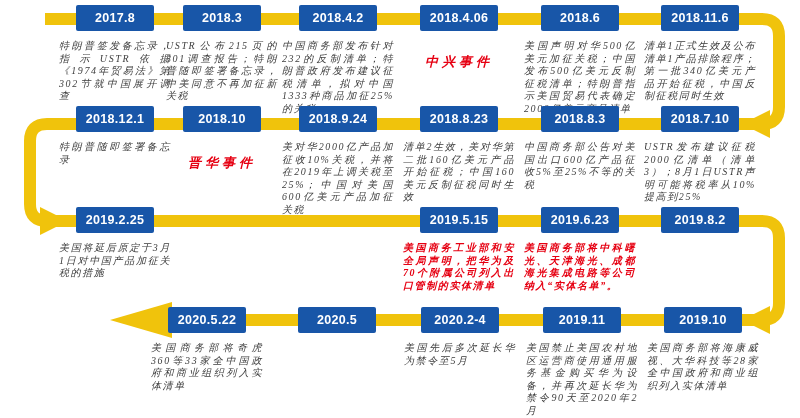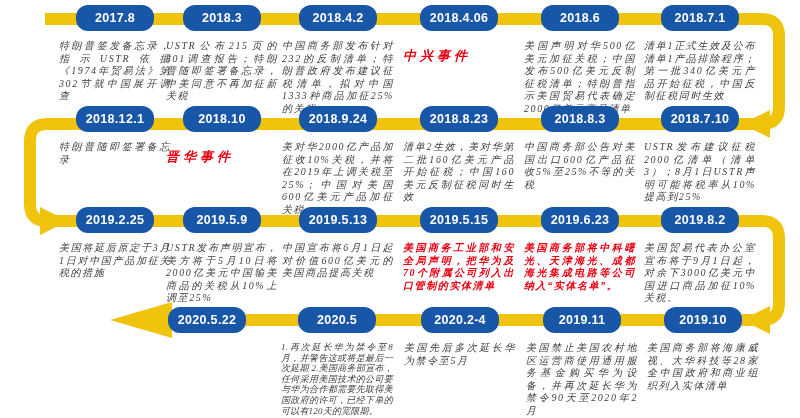--- a/index.html
+++ b/index.html
@@ -1,28 +1,28 @@
 <!DOCTYPE html>
 <html style="--box-blue: #1856a8; --arrow-yellow: #f0c30c; --event-red: #e60012; --body: #3d3d3d;"><head>
 <meta charset="utf-8">
 <style>
   html,body{margin:0;padding:0;background:#fff;}
   .stage{position:relative;width:800px;height:418px;background:#ffffff;overflow:hidden;
          font-family:"Liberation Sans",sans-serif;}
   .snake{position:absolute;left:0;top:0;z-index:0;}
   .item{position:absolute;width:112px;z-index:1;}
   .date-box{width:78px;height:26px;margin:0 auto;background:var(--box-blue,#1856a8);
-            border-radius:12px;color:#fff;font-size:12.5px;font-weight:bold;line-height:26px;
+            border-radius:2px;color:#fff;font-size:12.5px;font-weight:bold;line-height:26px;
             text-align:center;letter-spacing:.3px;}
   .desc{margin-top:9px;font-family:"Liberation Serif","DejaVu Serif",serif;font-style:italic;
         font-size:10px;line-height:12.5px;letter-spacing:1.6px;color:var(--body,#3d3d3d);
         text-align:justify;}
   .desc.red{color:var(--event-red,#e60012);font-weight:bold;}
   .desc.event{color:var(--event-red,#e60012);font-weight:bold;font-size:13px;letter-spacing:4px;
-              text-align:left;margin-top:19px;}
+              text-align:center;margin-top:25px;}
   .desc.compact{font-size:9px;line-height:10.6px;letter-spacing:.2px;}
 </style>
 </head>
 <body>
 
 <div class="stage">
 
   <svg class="snake" width="800" height="418" viewBox="0 0 800 418">
     <path d="M45 19 H762 Q779 19 779 36 V107 Q779 124 762 124 H47 Q30 124 30 141 V204 Q30 221 47 221 H762 Q779 221 779 238 V303 Q779 320 762 320 H170" style="stroke:var(--arrow-yellow,#f0c30c)" stroke-width="12" fill="none"></path>
     <polygon points="770,110 770,138 742,124" style="fill:var(--arrow-yellow,#f0c30c)"></polygon>
@@ -45,21 +45,21 @@
   </div>
   <div class="item" style="left:403px;top:5px">
     <div class="date-box">2018.4.06</div>
     <div class="desc event">中兴事件</div>
   </div>
   <div class="item" style="left:524px;top:5px">
     <div class="date-box">2018.6</div>
     <div class="desc">美国声明对华500亿美元加征关税；中国发布500亿美元反制征税清单；特朗普指示美国贸易代表确定2000亿美元商品清单</div>
   </div>
   <div class="item" style="left:644px;top:5px">
-    <div class="date-box">2018.7.1</div>
+    <div class="date-box">2018.11.6</div>
     <div class="desc">清单1正式生效及公布清单1产品排除程序；第一批340亿美元产品开始征税，中国反制征税同时生效</div>
   </div>
 
   <div class="item" style="left:59px;top:106px">
     <div class="date-box">2018.12.1</div>
     <div class="desc">特朗普随即签署备忘录</div>
   </div>
   <div class="item" style="left:166px;top:106px">
     <div class="date-box">2018.10</div>
     <div class="desc event">晋华事件</div>
@@ -78,47 +78,38 @@
   </div>
   <div class="item" style="left:644px;top:106px">
     <div class="date-box">2018.7.10</div>
     <div class="desc">USTR发布建议征税2000亿清单（清单3）；8月1日USTR声明可能将税率从10%提高到25%</div>
   </div>
 
   <div class="item" style="left:59px;top:207px">
     <div class="date-box">2019.2.25</div>
     <div class="desc">美国将延后原定于3月1日对中国产品加征关税的措施</div>
   </div>
-  <div class="item" style="left:166px;top:207px">
-    <div class="date-box">2019.5.9</div>
-    <div class="desc">USTR发布声明宣布，美方将于5月10日将2000亿美元中国输美商品的关税从10%上调至25%</div>
-  </div>
-  <div class="item" style="left:282px;top:207px">
-    <div class="date-box">2019.5.13</div>
-    <div class="desc">中国宣布将6月1日起对价值600亿美元的美国商品提高关税</div>
-  </div>
   <div class="item" style="left:403px;top:207px">
     <div class="date-box">2019.5.15</div>
     <div class="desc red">美国商务工业部和安全局声明，把华为及70个附属公司列入出口管制的实体清单</div>
   </div>
   <div class="item" style="left:524px;top:207px">
     <div class="date-box">2019.6.23</div>
     <div class="desc red">美国商务部将中科曙光、天津海光、成都海光集成电路等公司纳入“实体名单”。</div>
   </div>
   <div class="item" style="left:644px;top:207px">
     <div class="date-box">2019.8.2</div>
-    <div class="desc">美国贸易代表办公室宣布将于9月1日起，对余下3000亿美元中国进口商品加征10%关税。</div>
   </div>
 
   <div class="item" style="left:151px;top:307px">
     <div class="date-box">2020.5.22</div>
+    <div class="desc">美国商务部将奇虎360等33家全中国政府和商业组织列入实体清单</div>
   </div>
   <div class="item" style="left:281px;top:307px">
     <div class="date-box">2020.5</div>
-    <div class="desc compact">1.再次延长华为禁令至8月，并警告这或将是最后一次延期 2.美国商务部宣布，任何采用美国技术的公司要与华为合作都需要先取得美国政府的许可，已经下单的可以有120天的宽限期。</div>
   </div>
   <div class="item" style="left:404px;top:307px">
     <div class="date-box">2020.2-4</div>
     <div class="desc">美国先后多次延长华为禁令至5月</div>
   </div>
   <div class="item" style="left:526px;top:307px">
     <div class="date-box">2019.11</div>
     <div class="desc">美国禁止美国农村地区运营商使用通用服务基金购买华为设备，并再次延长华为禁令90天至2020年2月</div>
   </div>
   <div class="item" style="left:647px;top:307px">

